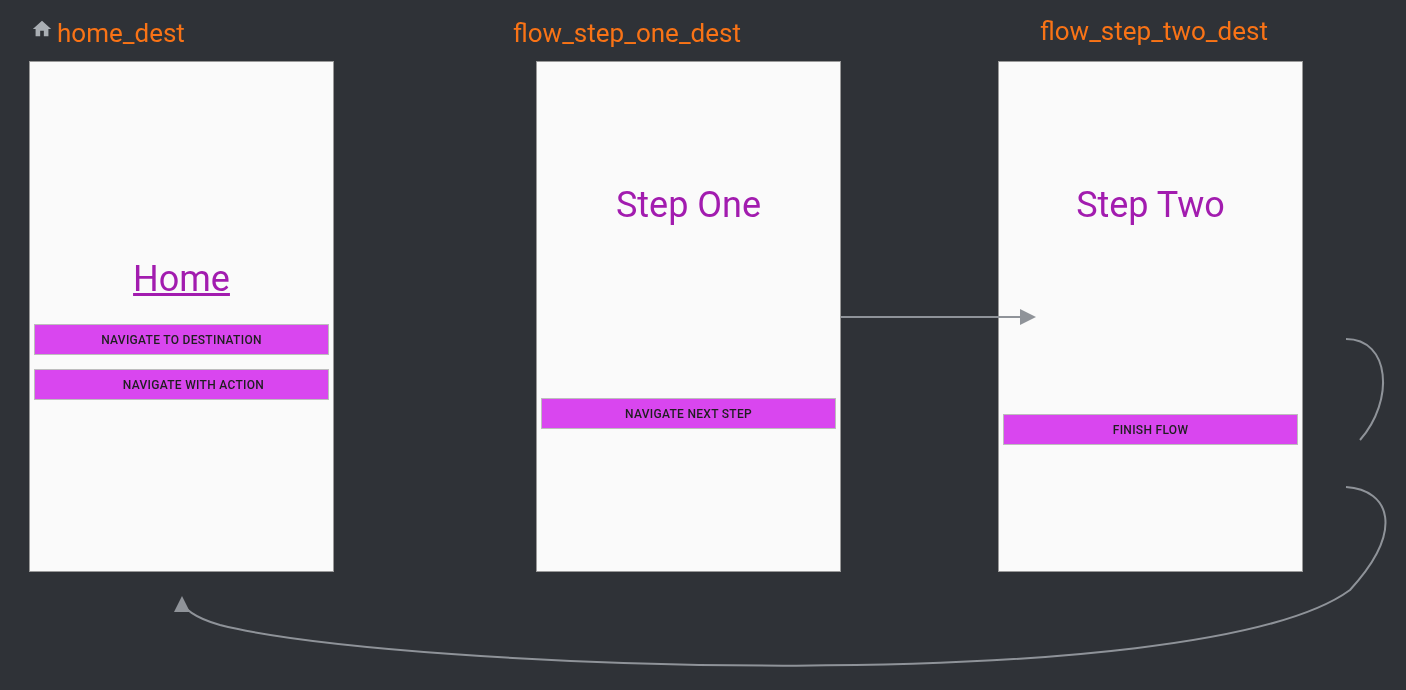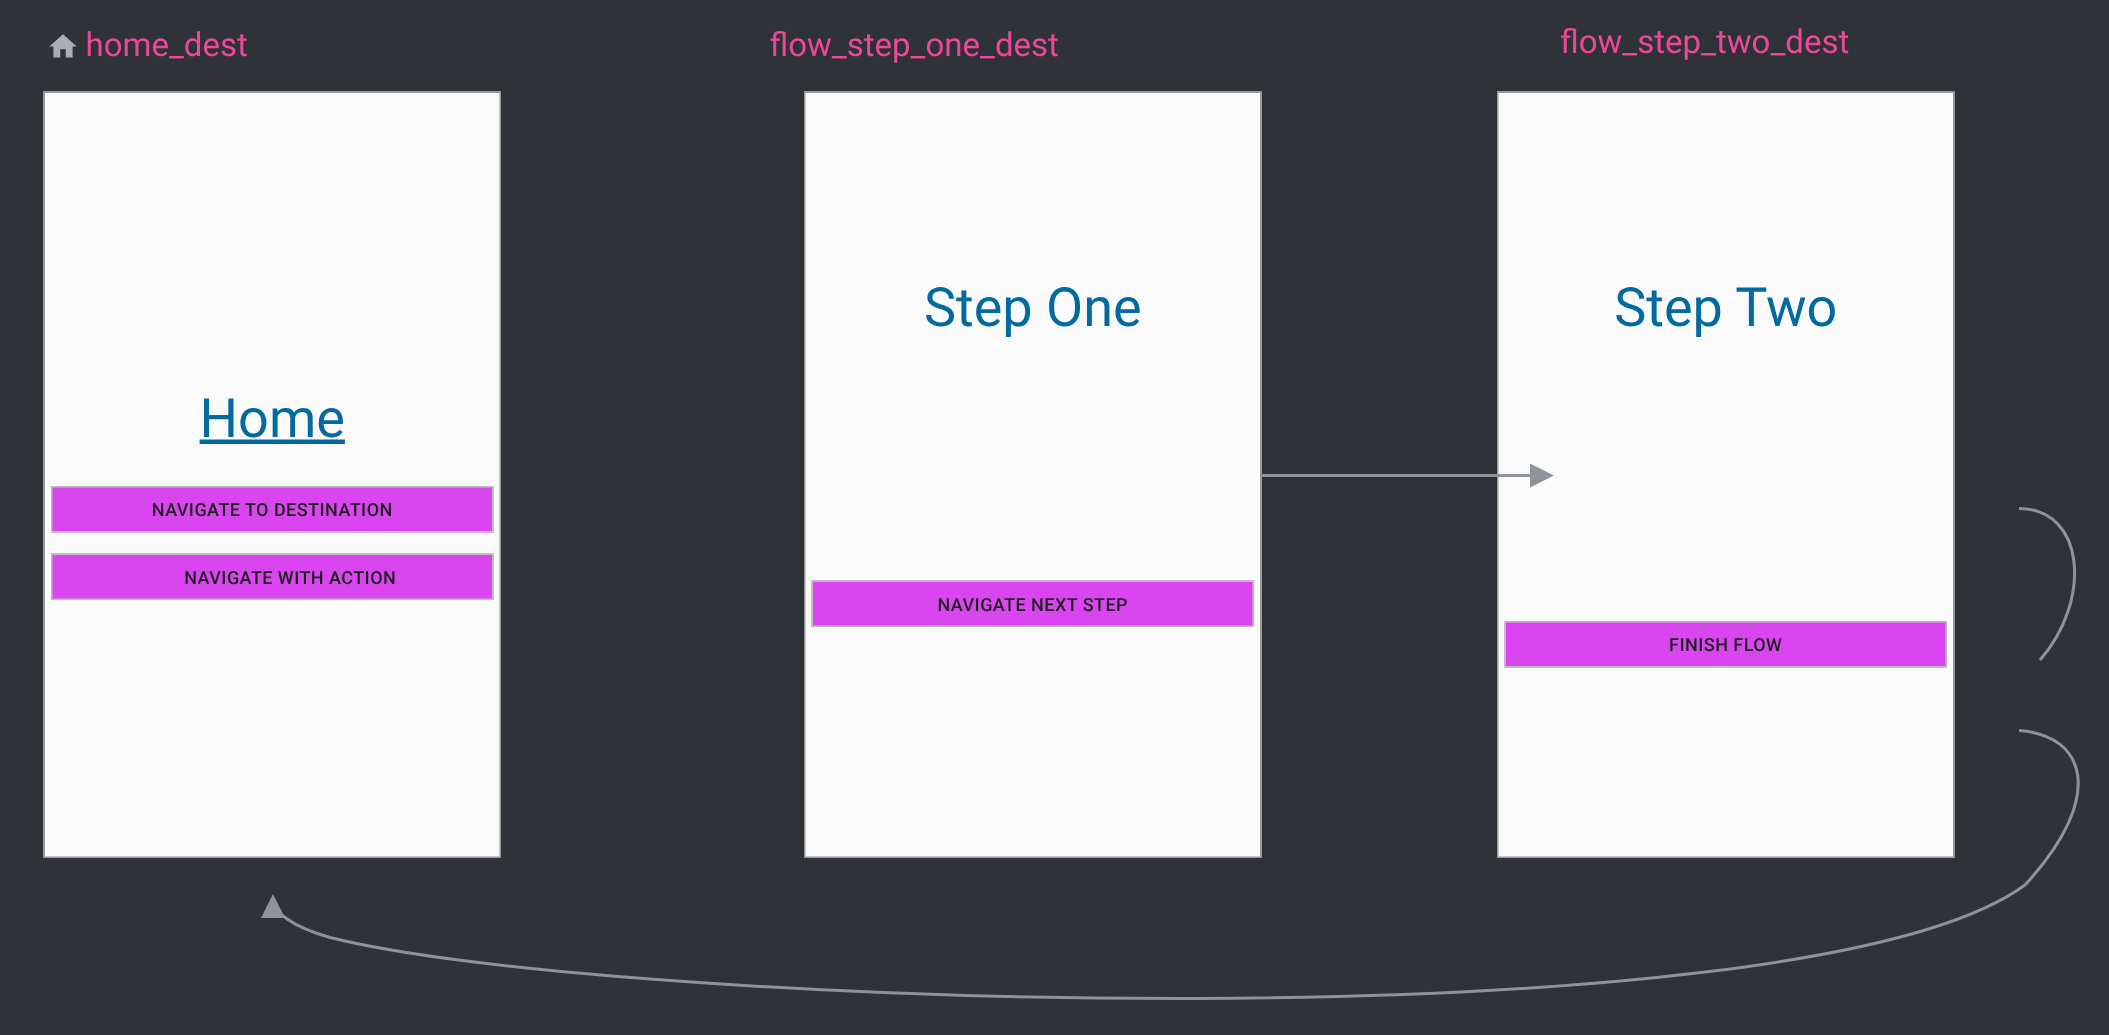--- a/index.html
+++ b/index.html
@@ -10,43 +10,43 @@
     body {
       background-color: #2f3237;
       font-family: "Segoe UI", Roboto, Arial, sans-serif;
       width: 1406px;
       height: 690px;
       position: relative;
       overflow: hidden;
     }
     .dest-label {
       position: absolute;
-      color: #ec4899;
-      font-size: 22px;
+      color: #f97316;
+      font-size: 26px;
       font-weight: 400;
       display: flex;
-      align-items: center;
+      align-items: flex-start;
       gap: 4px;
     }
     .home-icon {
       width: 22px;
       height: 22px;
       fill: #a9aeb3;
       display: inline-block;
     }
     .screen {
       position: absolute;
       background-color: #fafafa;
       border: 1px solid #999;
     }
     .screen-title {
       position: absolute;
       width: 100%;
       text-align: center;
-      color: #0369a1;
+      color: #a21caf;
       font-size: 36px;
       font-weight: 400;
     }
     .screen-button {
       position: absolute;
       left: 4px;
       right: 4px;
       background-color: #d946ef;
       color: #1f1f1f;
       font-size: 12px;
@@ -86,21 +86,21 @@
 </div>
 
 <div class="screen" style="left:29px; top:61px; width:305px; height:511px;">
   <div class="screen-title" style="top:196px;text-decoration:underline;">Home</div>
   <div class="screen-button" style="top:262px; height:31px;">NAVIGATE TO DESTINATION</div>
   <div class="screen-button" style="top:307px; height:31px;padding-left:24px;">NAVIGATE WITH ACTION</div>
 </div>
 
 <div class="screen" style="left:536px; top:61px; width:305px; height:511px;">
   <div class="screen-title" style="top:122px;">Step One</div>
-  <div class="screen-button" style="top:325px; height:31px;">NAVIGATE NEXT STEP</div>
+  <div class="screen-button" style="top:336px; height:31px;">NAVIGATE NEXT STEP</div>
 </div>
 
 <div class="screen" style="left:998px; top:61px; width:305px; height:511px;">
   <div class="screen-title" style="top:122px;">Step Two</div>
   <div class="screen-button" style="top:325px; height:31px;margin-top:27px;">FINISH FLOW</div>
 </div>
 
 <svg class="arrows" width="1406" height="690">
   <defs>
     <marker id="arrowhead" markerWidth="8" markerHeight="8" refX="6" refY="4" orient="auto">

